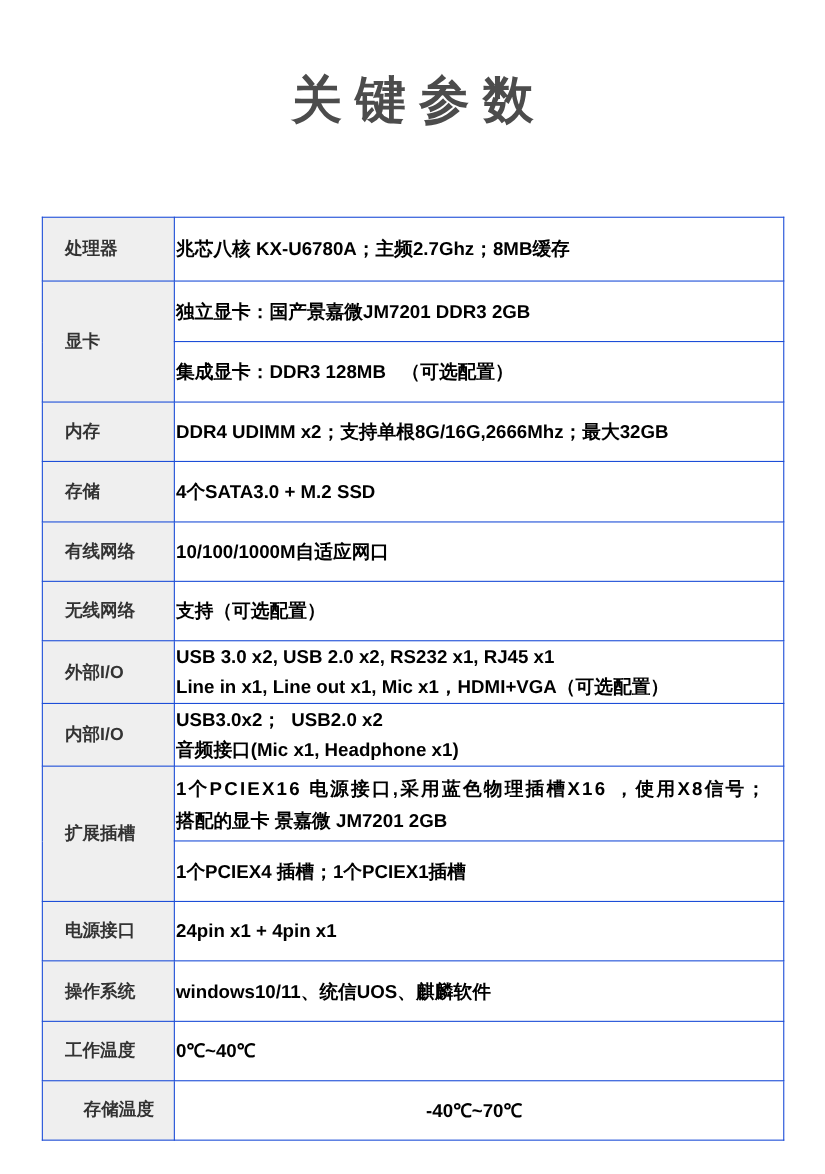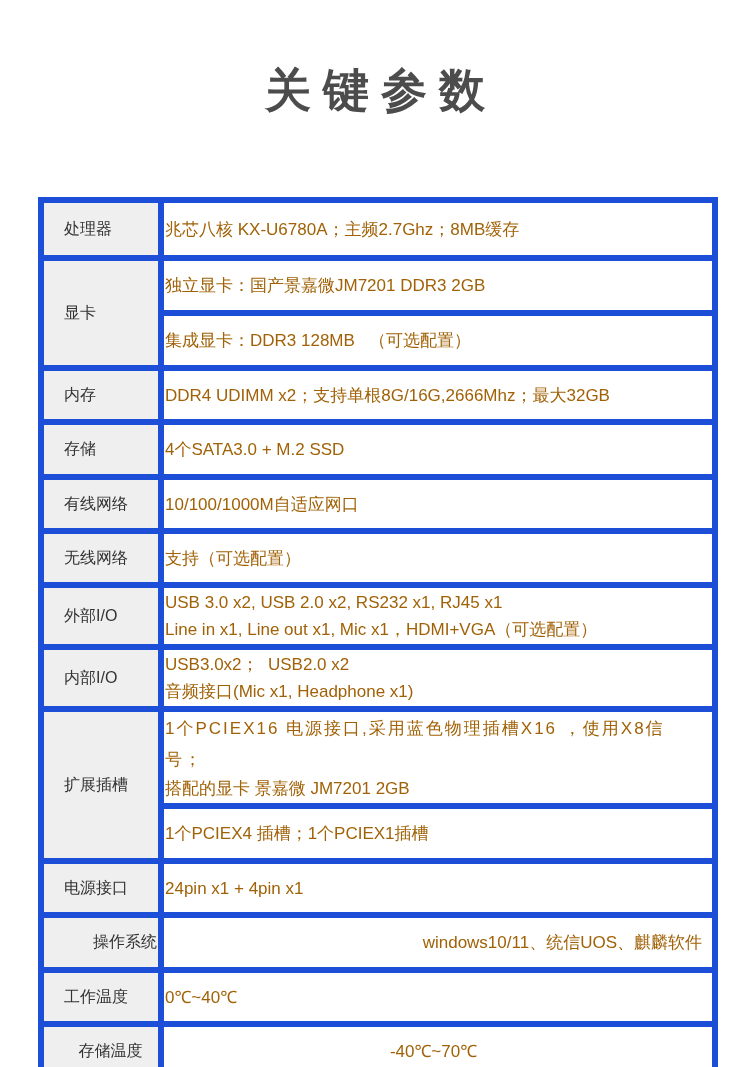--- a/index.html
+++ b/index.html
@@ -26,35 +26,36 @@
   }
   table.spec-table {
     border-collapse: collapse;
     table-layout: fixed;
     width: 674px;
     margin: 79px 0 0 38px;
   }
   .spec-table col.c-label { width: 120px; }
   .spec-table col.c-value { width: 554px; }
   .spec-table td {
-    border: 6px solid #1d4ed8;
+    border: 1px solid #1d4ed8;
     vertical-align: middle;
     box-sizing: border-box;
+    font-weight: bold;
   }
   td.label-cell {
     background: #efefef;
     padding-left: 20px;
     font-size: 16px;
     color: #333333;
   }
   td.value-cell {
     background: #ffffff;
     padding-right: 10px;
     font-size: 17px;
-    color: #a16207;
+    color: #000000;
   }
   .line {
     line-height: 27px;
     white-space: pre-wrap;
   }
   .line.tracked {
     letter-spacing: 2px;
     line-height: 31px;
   }
 </style>
@@ -146,21 +147,21 @@
       </td>
     </tr>
 
     <tr style="height:54px;">
       <td class="label-cell">电源接口</td>
       <td class="value-cell">
         <div class="line">24pin x1 + 4pin x1</div>
       </td>
     </tr>
 
-    <tr style="height:55px;text-align:right;">
+    <tr style="height:55px;">
       <td class="label-cell">操作系统</td>
       <td class="value-cell">
         <div class="line">windows10/11、统信UOS、麒麟软件</div>
       </td>
     </tr>
 
     <tr style="height:54px;">
       <td class="label-cell">工作温度</td>
       <td class="value-cell">
         <div class="line">0℃~40℃</div>

